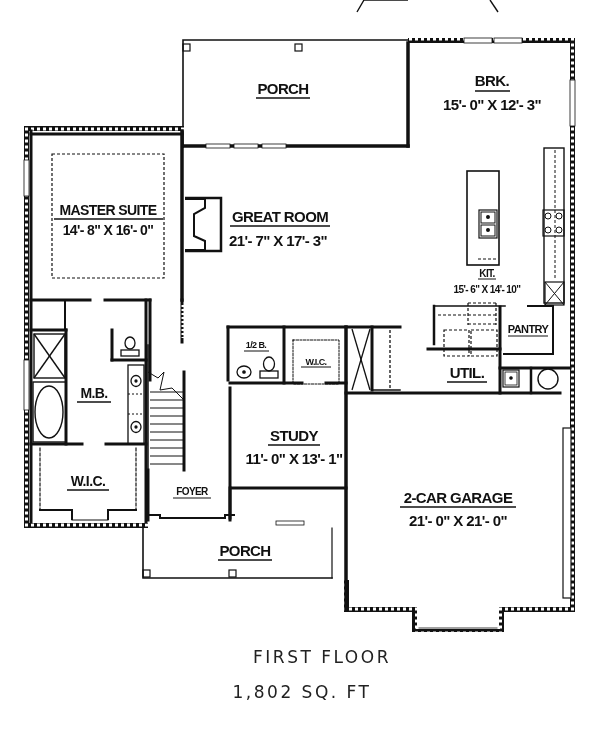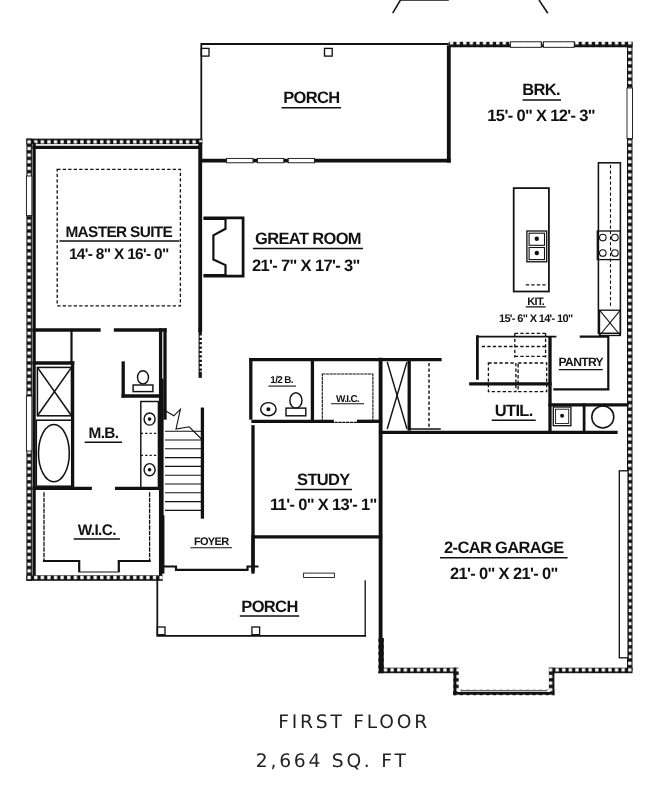--- a/index.html
+++ b/index.html
@@ -295,13 +295,13 @@
     <text class="lbl" x="458" y="503" font-size="15" text-anchor="middle">2-CAR GARAGE</text>
     <line x1="400" y1="507" x2="516" y2="507" stroke="#111" stroke-width="1.4"></line>
     <text class="lbl" x="458" y="526" font-size="15" text-anchor="middle">21'- 0" X 21'- 0"</text>
 
     <text class="lbl" x="245" y="556" font-size="15" text-anchor="middle">PORCH</text>
     <line x1="218" y1="560" x2="272" y2="560" stroke="#111" stroke-width="1.4"></line>
   </g>
 </svg>
 
 <div class="caption cap1">FIRST FLOOR</div>
-<div class="caption cap2">2,664 SQ. FT</div>
+<div class="caption cap2">1,802 SQ. FT</div>
 
 </body></html>

